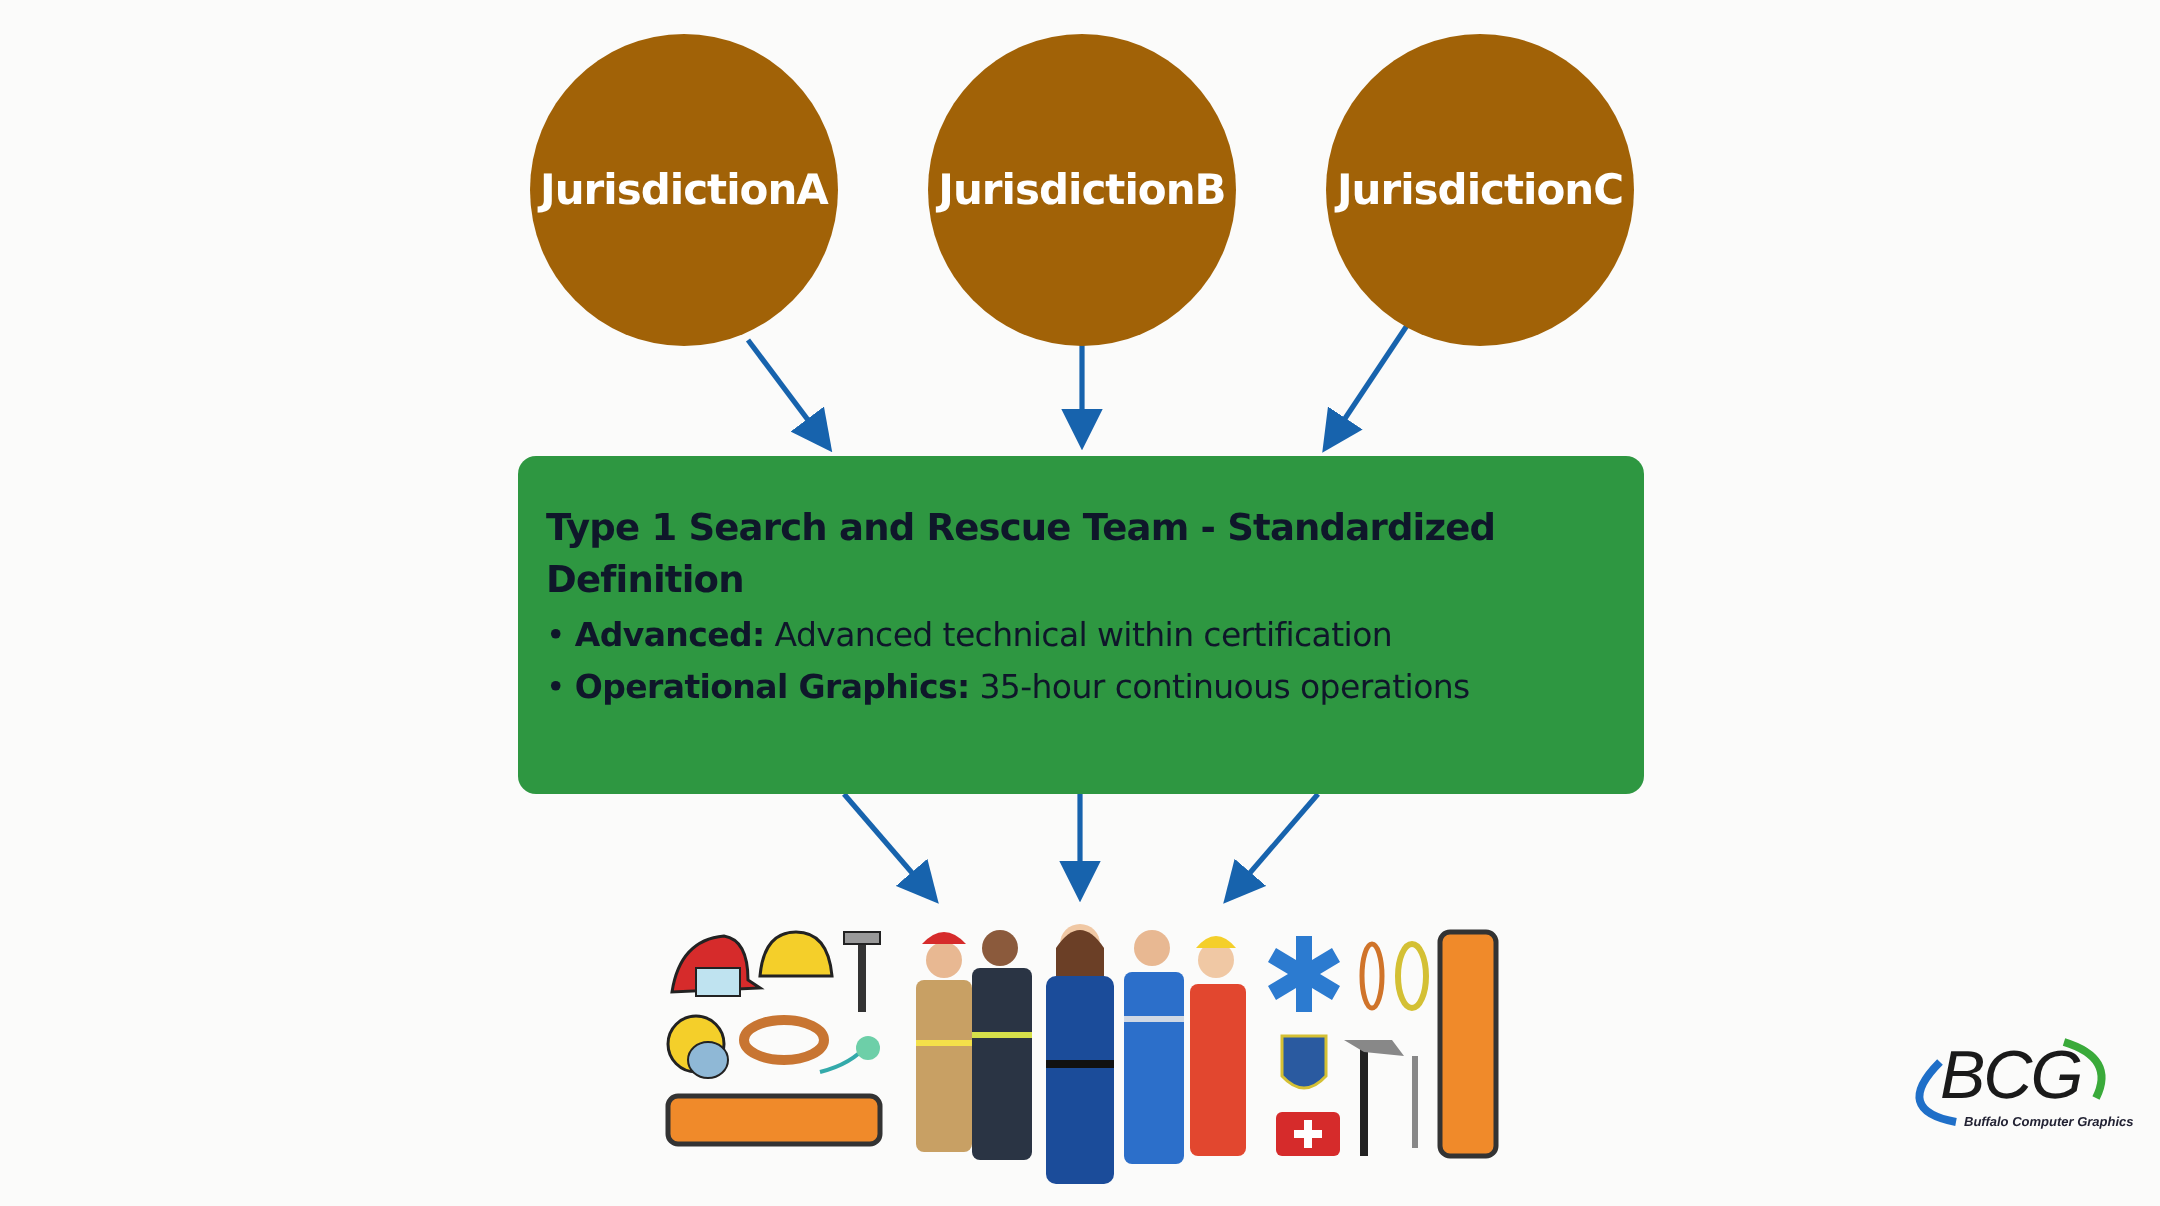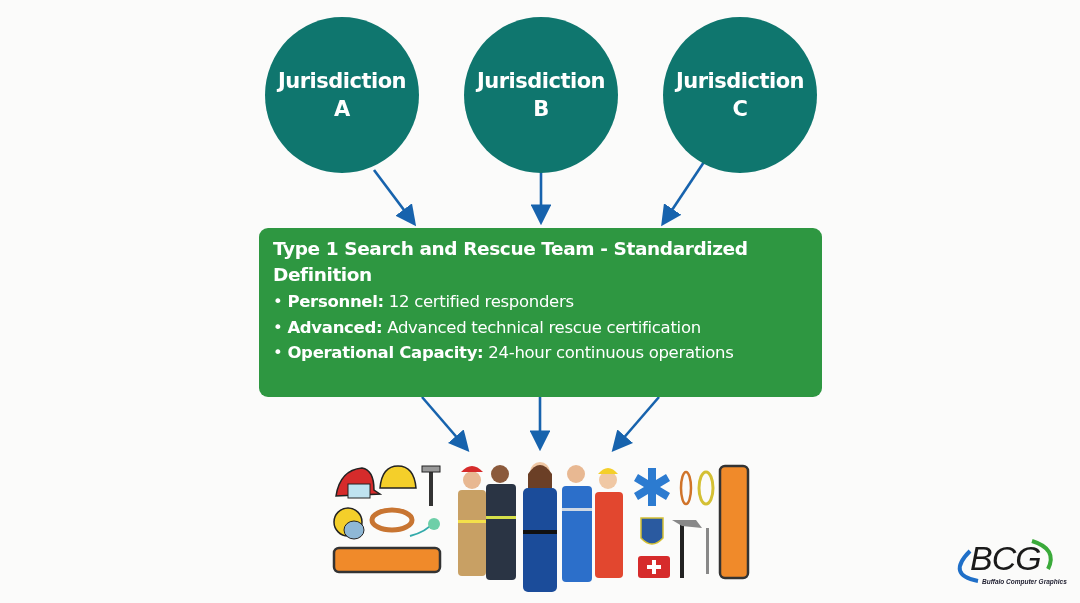--- a/index.html
+++ b/index.html
@@ -1,25 +1,25 @@
 <!DOCTYPE html>
 <html><head>
 <meta charset="utf-8">
 <style>
   html, body { margin:0; padding:0; }
   body { width:1080px; height:603px; background:#fbfbfa; position:relative; overflow:hidden; font-family:"DejaVu Sans", sans-serif; }
-  .circle { position:absolute; width:154px; height:156px; border-radius:50%; background:#0f766e; color:#fff; display:flex; flex-direction:column; align-items:center; justify-content:center; text-align:center; font-weight:bold; font-size:21px; line-height:28px; letter-spacing:-0.5px; }
+  .circle { position:absolute; width:154px; height:156px; border-radius:50%; background:#a16207; color:#fff; display:flex; flex-direction:row; align-items:center; justify-content:center; text-align:center; font-weight:bold; font-size:21px; line-height:28px; letter-spacing:-0.5px; }
   #arrows { position:absolute; left:0; top:0; }
-  .box { position:absolute; left:259px; top:228px; width:563px; height:169px; background:#2e9741; border-radius:9px; color:#ffffff; box-sizing:border-box; padding:8px 14px; }
+  .box { position:absolute; left:259px; top:228px; width:563px; height:169px; background:#2e9741; border-radius:9px; color:#0f172a; box-sizing:border-box; padding:24px 14px; }
   .box-title { font-weight:bold; font-size:18.5px; letter-spacing:-0.4px; line-height:26px; margin-bottom:1px; }
   .box-list { list-style:none; margin:0; padding:0; }
   .box-list li { font-size:16.5px; line-height:25.5px; letter-spacing:-0.3px; white-space:nowrap; }
   .box-list li .b { font-weight:bold; }
   .illus { position:absolute; left:330px; top:460px; width:420px; height:140px; }
-  .logo { position:absolute; left:948px; top:535px; width:110px; height:60px; }
+  .logo { position:absolute; left:948px; top:515px; width:110px; height:60px; }
   .logo-text { position:absolute; left:22px; top:4px; font-family:"Liberation Sans", sans-serif; font-style:italic; font-size:34px; color:#1a1a1a; letter-spacing:-1px; }
   .logo-sub { position:absolute; left:34px; top:43px; font-family:"Liberation Sans", sans-serif; font-style:italic; font-weight:bold; font-size:6.5px; color:#223; white-space:nowrap; }
 </style>
 </head>
 <body>
 
 <svg id="arrows" width="1080" height="603">
   <defs>
     <marker id="ah" markerWidth="8" markerHeight="8" refX="6" refY="4" orient="auto" markerUnits="strokeWidth">
       <path d="M0,0 L8,4 L0,8 Z" fill="#1763ad"></path>
@@ -44,23 +44,22 @@
   <span>B</span>
 </div>
 <div class="circle" style="left:663px;top:17px;">
   <span>Jurisdiction</span>
   <span>C</span>
 </div>
 
 <div class="box">
   <div class="box-title">Type 1 Search and Rescue Team - Standardized Definition</div>
   <ul class="box-list">
-    <li>• <span class="b">Personnel:</span><span> 12 certified responders</span></li>
-    <li>• <span class="b">Advanced:</span><span> Advanced technical rescue certification</span></li>
-    <li>• <span class="b">Operational Capacity:</span><span> 24-hour continuous operations</span></li>
+    <li>• <span class="b">Advanced:</span><span> Advanced technical within certification</span></li>
+    <li>• <span class="b">Operational Graphics:</span><span> 35-hour continuous operations</span></li>
   </ul>
 </div>
 
 <svg class="illus" viewBox="0 0 420 140">
 
   <g>
       <path d="M6,36 Q10,10 32,8 Q44,10 44,30 L50,34 Z" fill="#d62b2b" stroke="#222" stroke-width="1.5"></path>
       <rect x="18" y="24" width="22" height="14" fill="#bfe3f0" stroke="#222" stroke-width="1"></rect>
     </g>
   <g>

